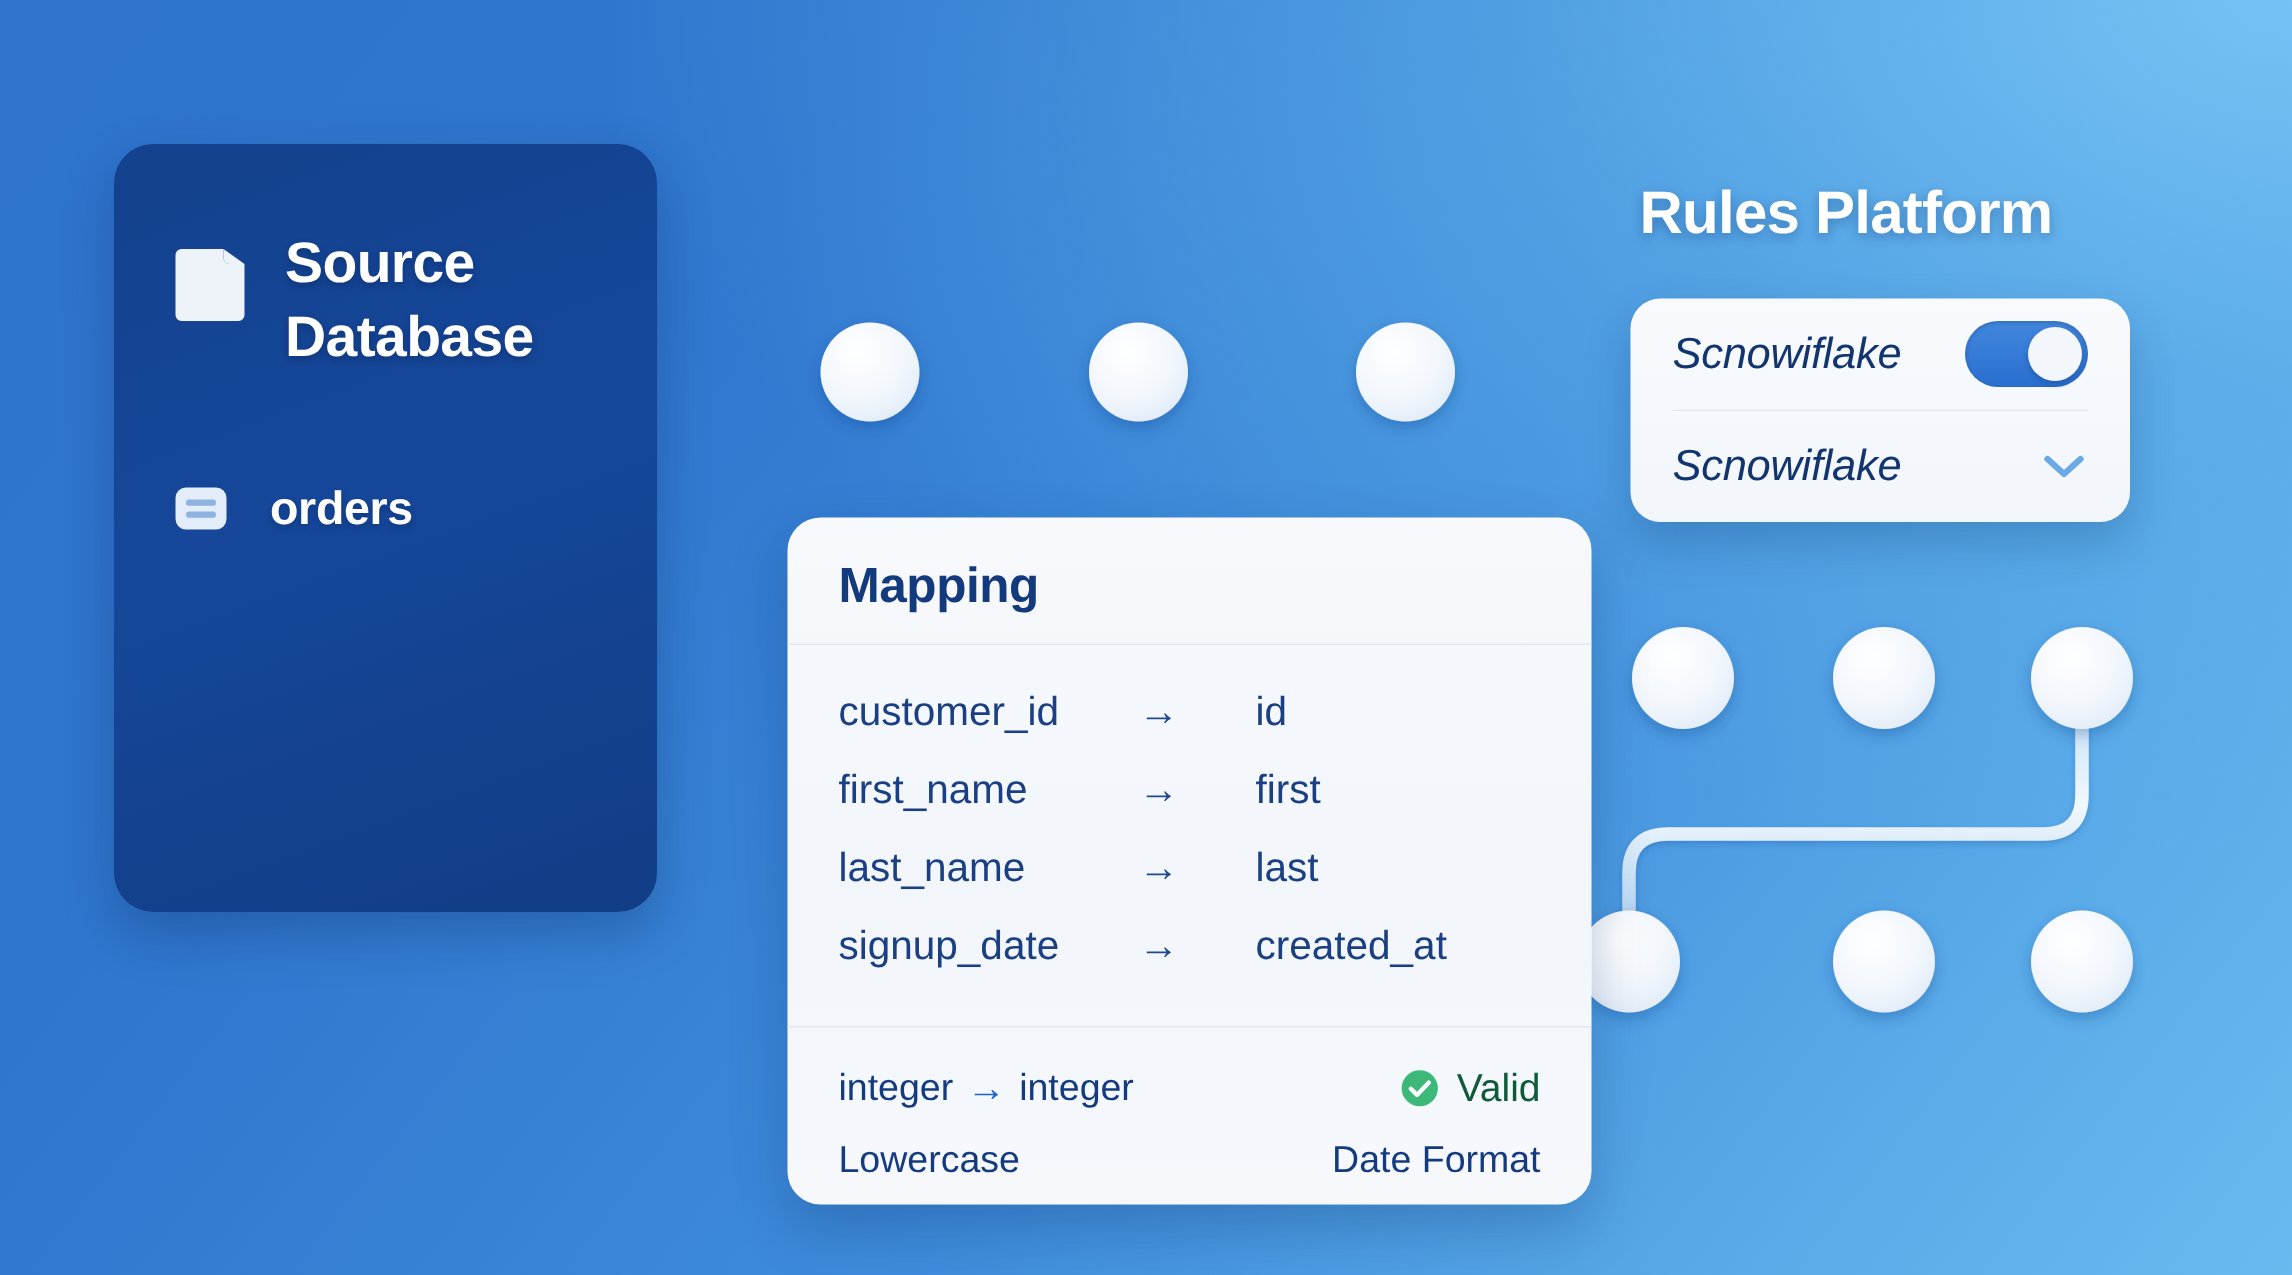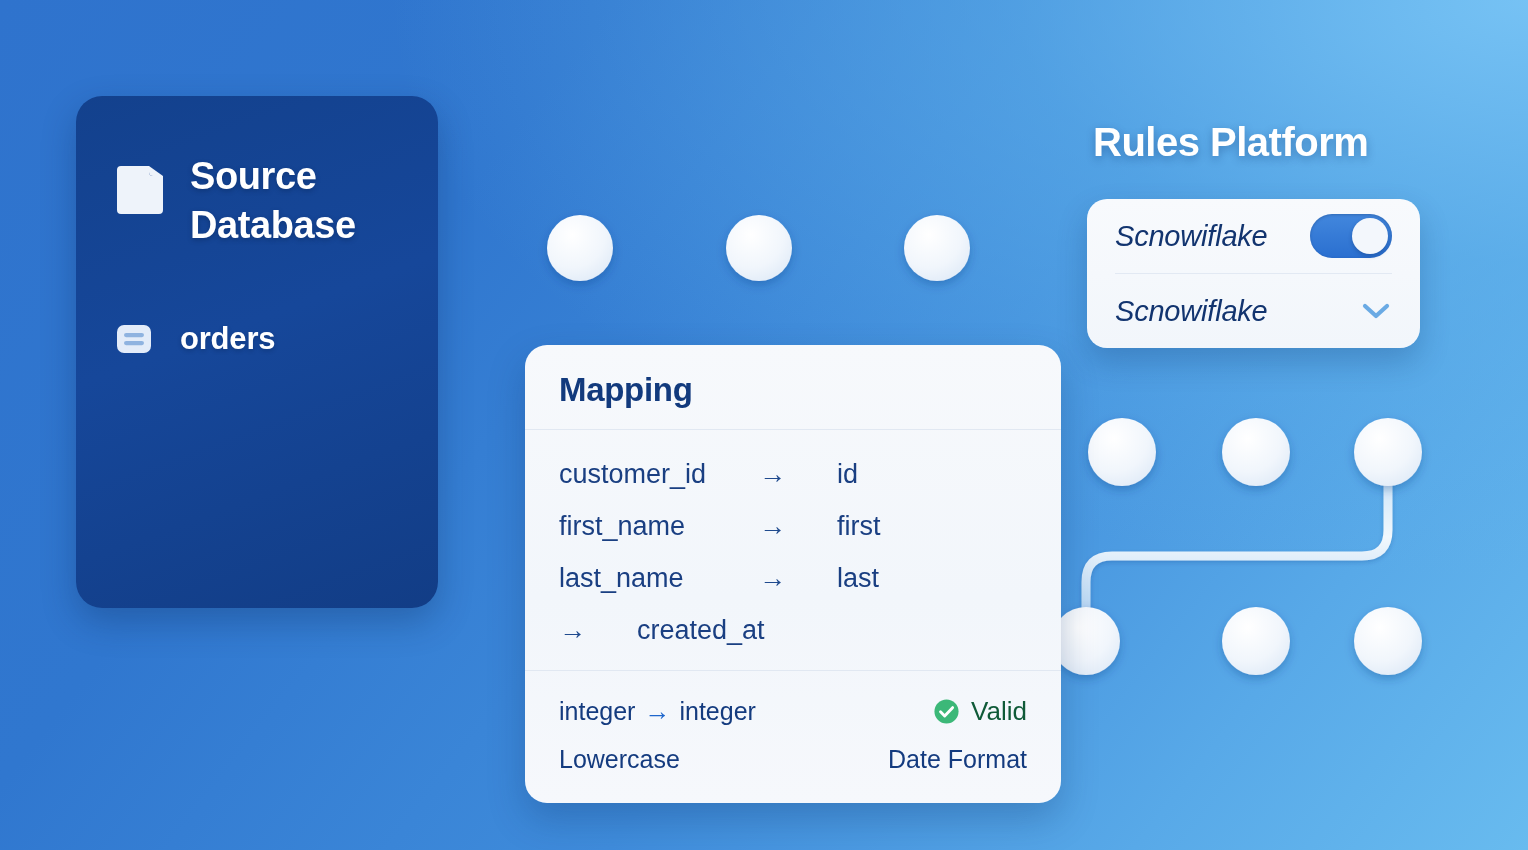--- a/index.html
+++ b/index.html
@@ -122,21 +122,21 @@
     padding: 26px 34px 20px 34px;
     border-bottom: 1px solid #e1e8f2;
   }
   .mapping-head-title {
     color: #123a7d;
     font-size: 33px;
     font-weight: bold;
     letter-spacing: -0.3px;
   }
   .mapping-rows {
-    padding: 18px 34px 14px 34px;
+    padding: 18px 34px 28px 34px;
     border-bottom: 1px solid #e1e8f2;
   }
   .map-row {
     display: flex;
     align-items: center;
     height: 52px;
     color: #1a3f82;
     font-size: 27px;
   }
   .map-src { width: 200px; flex: 0 0 auto; }
@@ -308,20 +308,21 @@
         <span class="map-dst">first</span>
       </div>
 
       <div class="map-row">
         <span class="map-src">last_name</span>
         <span class="map-arrow">→</span>
         <span class="map-dst">last</span>
       </div>
 
       <div class="map-row">
+        <span class="map-src">signup_date</span>
         <span class="map-arrow">→</span>
         <span class="map-dst">created_at</span>
       </div>
 
     </div>
 
     <div class="mapping-foot">
 
       <div class="foot-row">
         <span class="foot-left">

